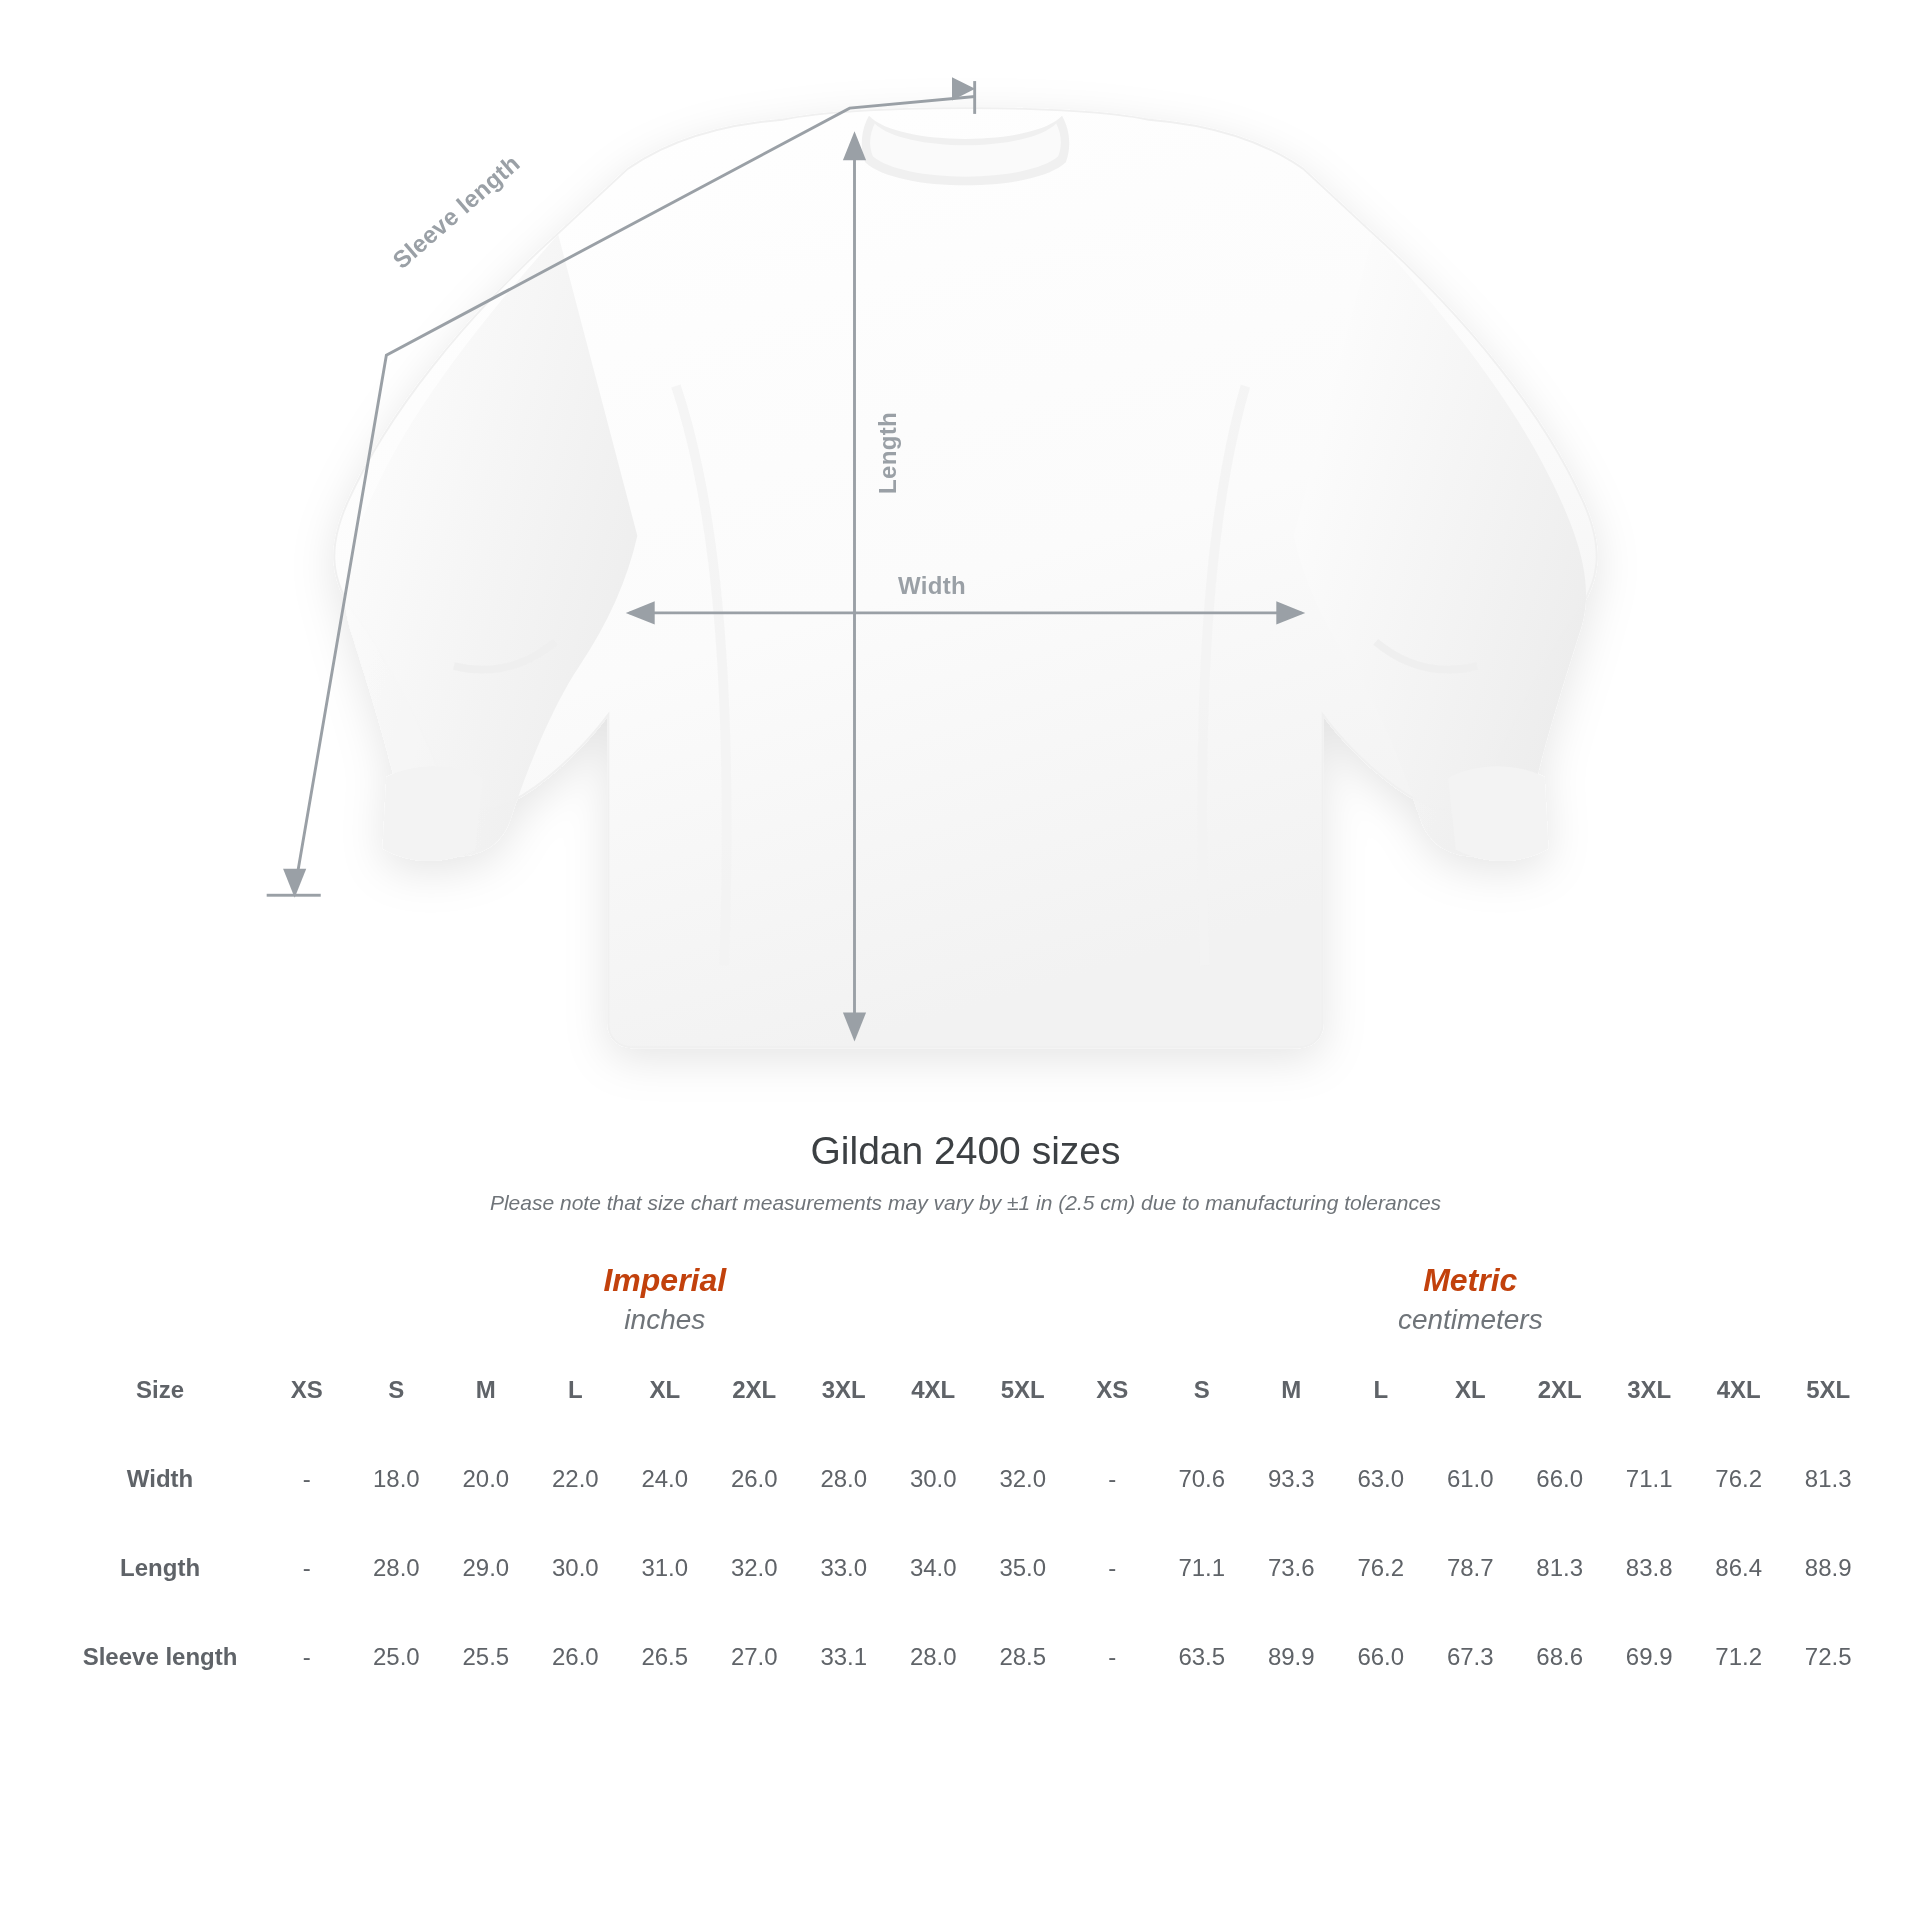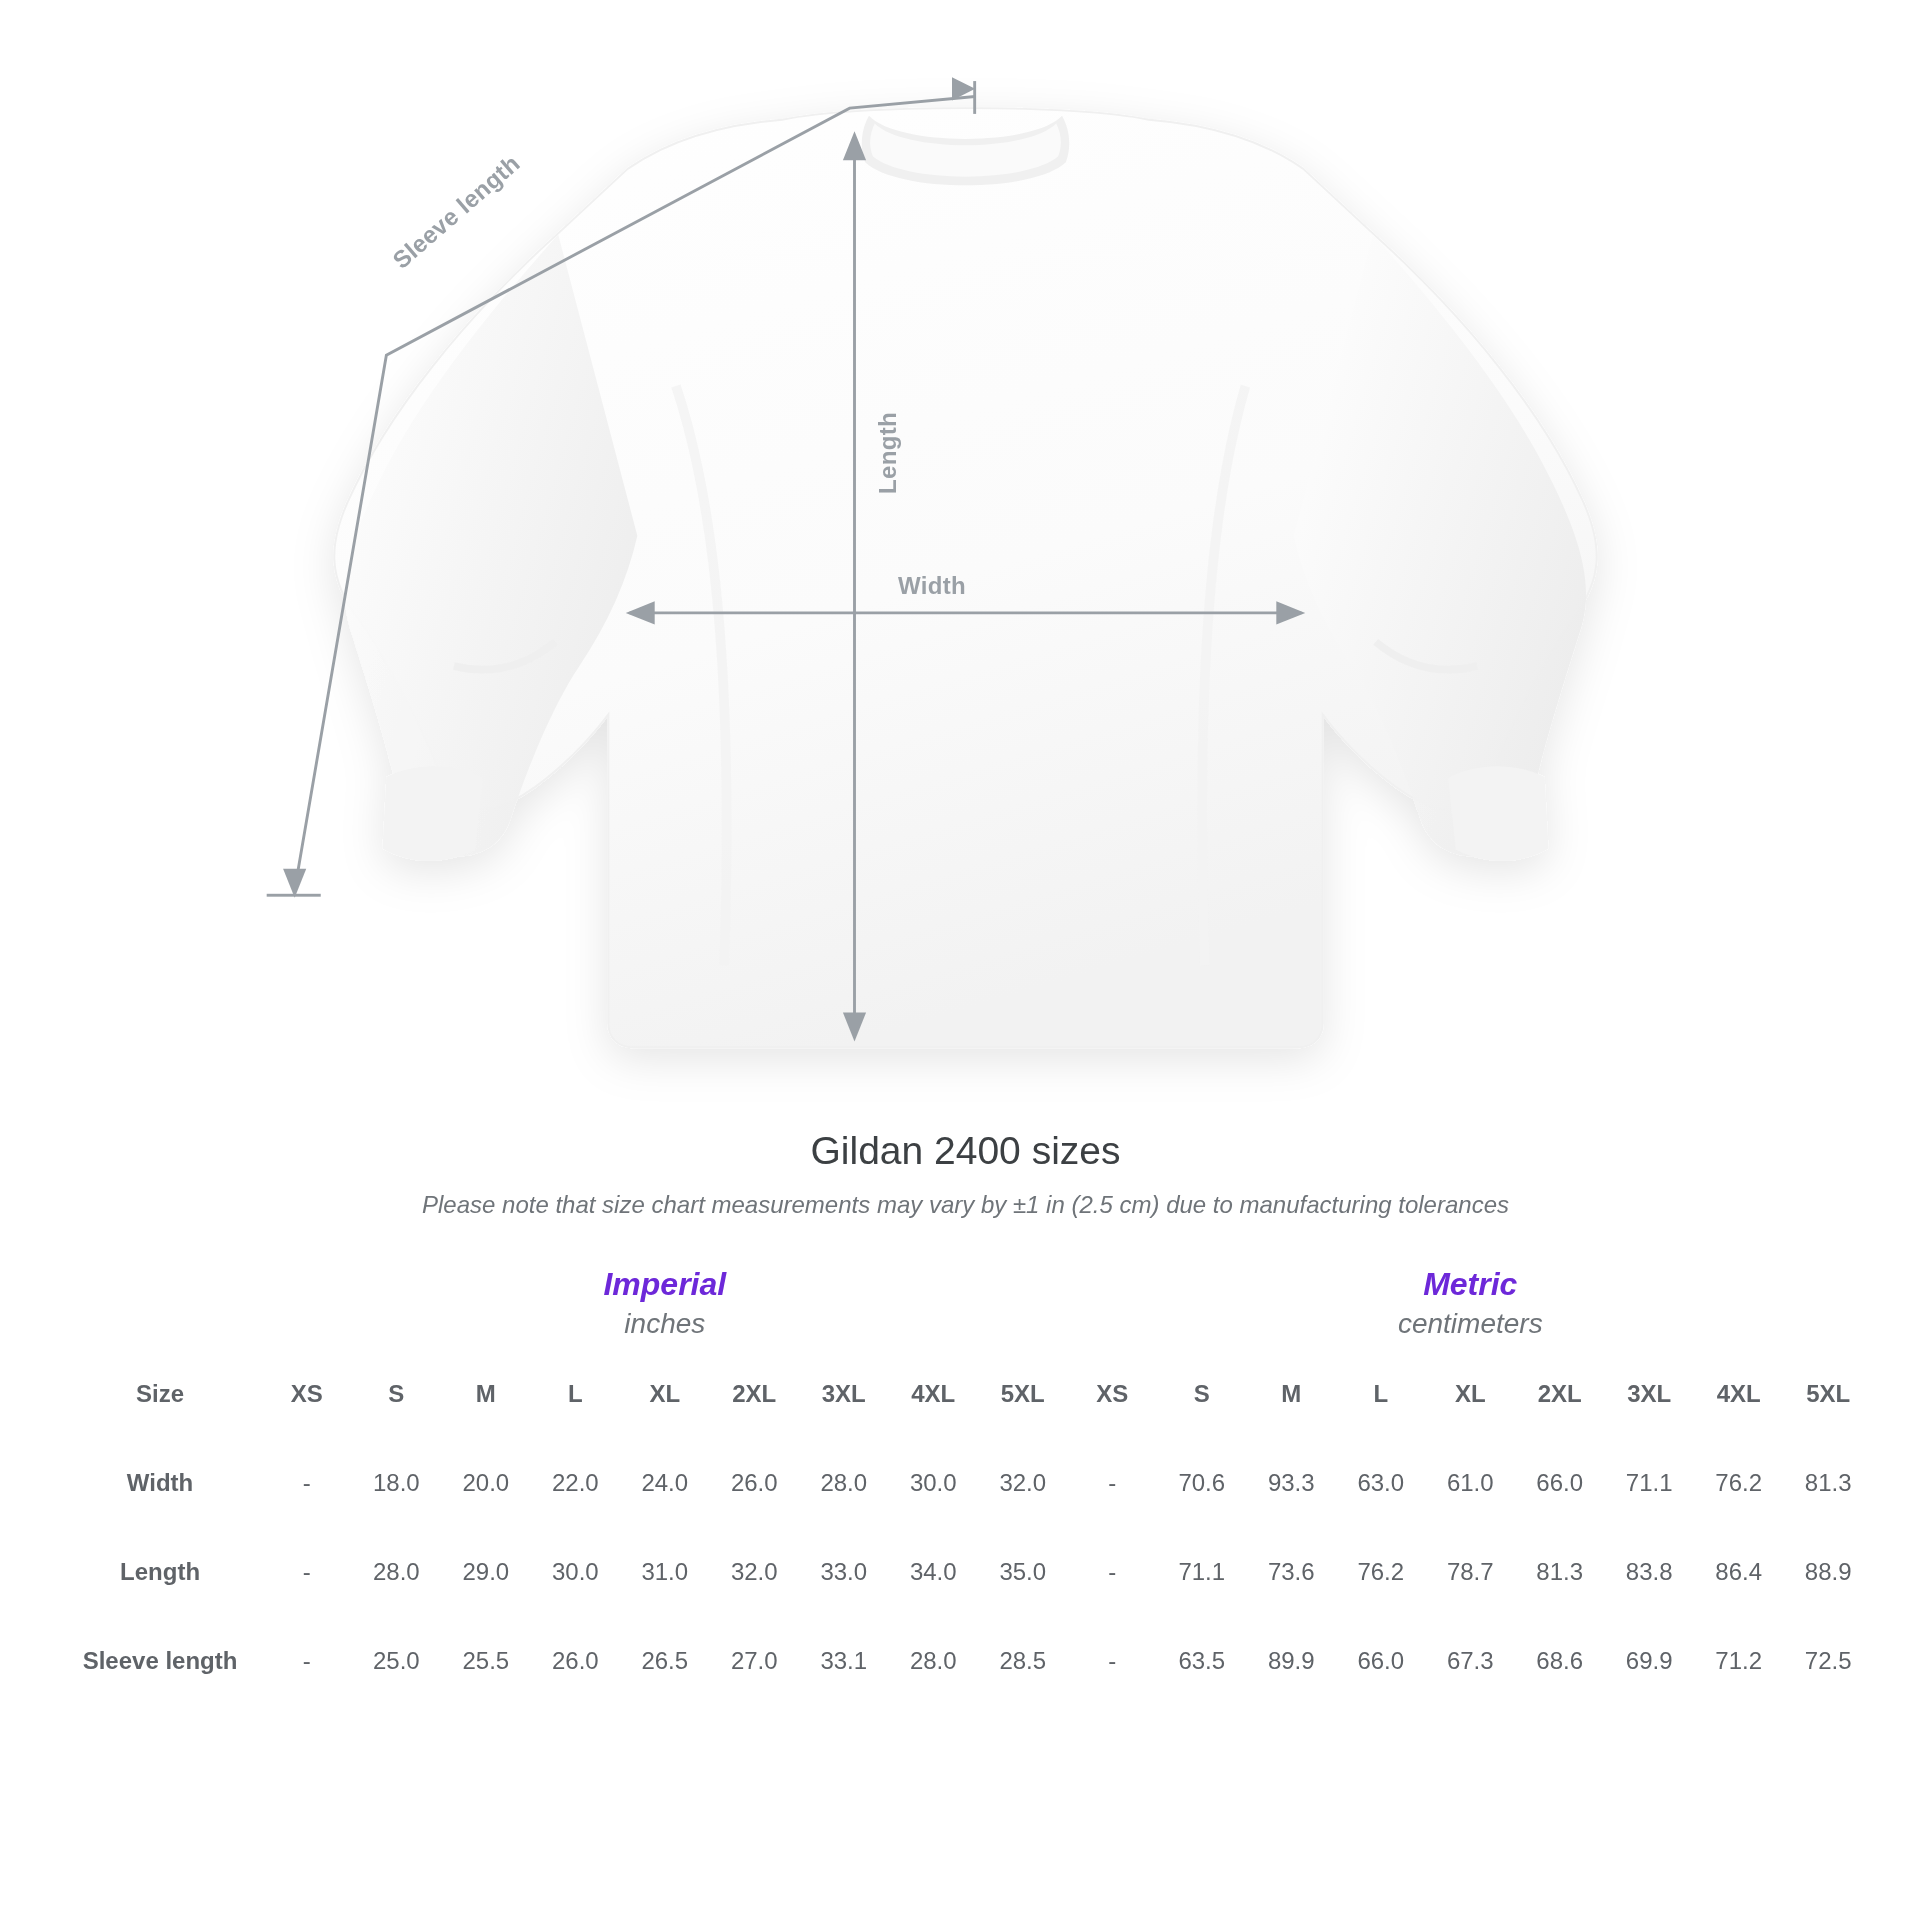--- a/index.html
+++ b/index.html
@@ -58,21 +58,21 @@
     text-align: center;
     margin-top: 19.3px;
   }
   .chart-title {
     font-size: 39px;
     font-weight: normal;
     color: #3c4043;
     margin: 0 0 17.4px 0;
   }
   .chart-note {
-    font-size: 24px;
+    font-size: 21px;
     font-style: italic;
     color: #6f7479;
     margin: 0;
   }
 
   
   .table-wrap {
     margin: 42px 58px 0 58px;
     border-radius: 21px;
     overflow: hidden;
@@ -94,21 +94,21 @@
   
   .unit-row td {
     background: #ececec;
     height: 145px;
     vertical-align: middle;
   }
   .unit-name {
     font-size: 32px;
     font-style: italic;
     font-weight: bold;
-    color: #6d28d9;
+    color: #c2410c;
     line-height: 1.15;
   }
   .unit-sub {
     font-size: 28px;
     font-style: italic;
     color: #6f7479;
     line-height: 1.5;
   }
   .head-row td {
     background: #fcfcfc;

